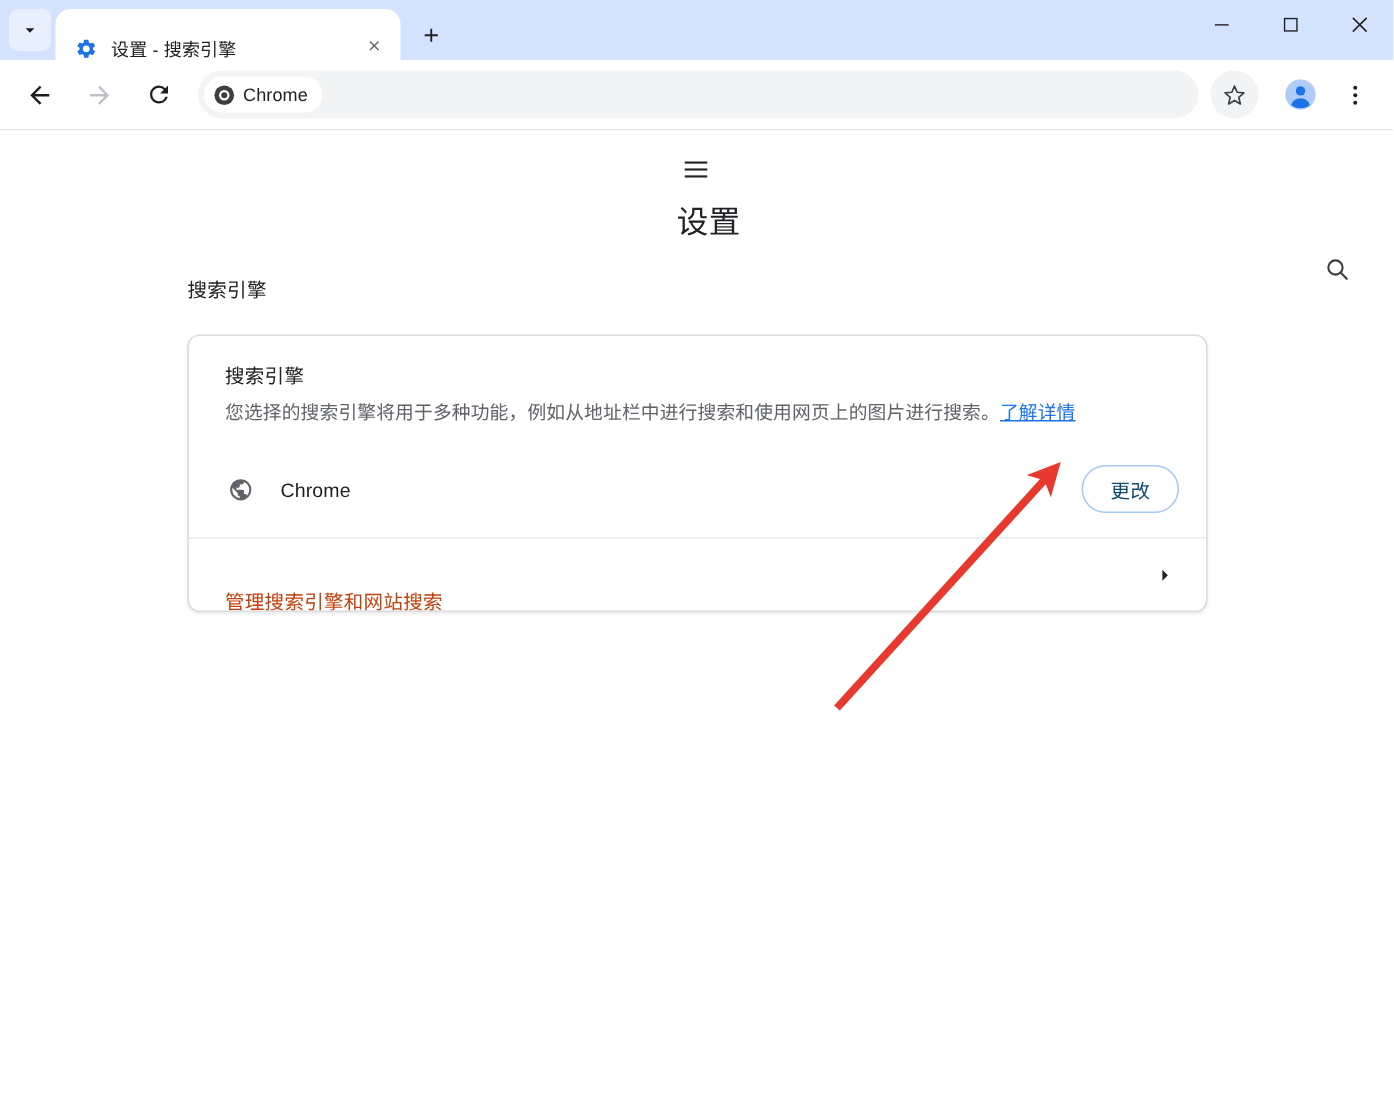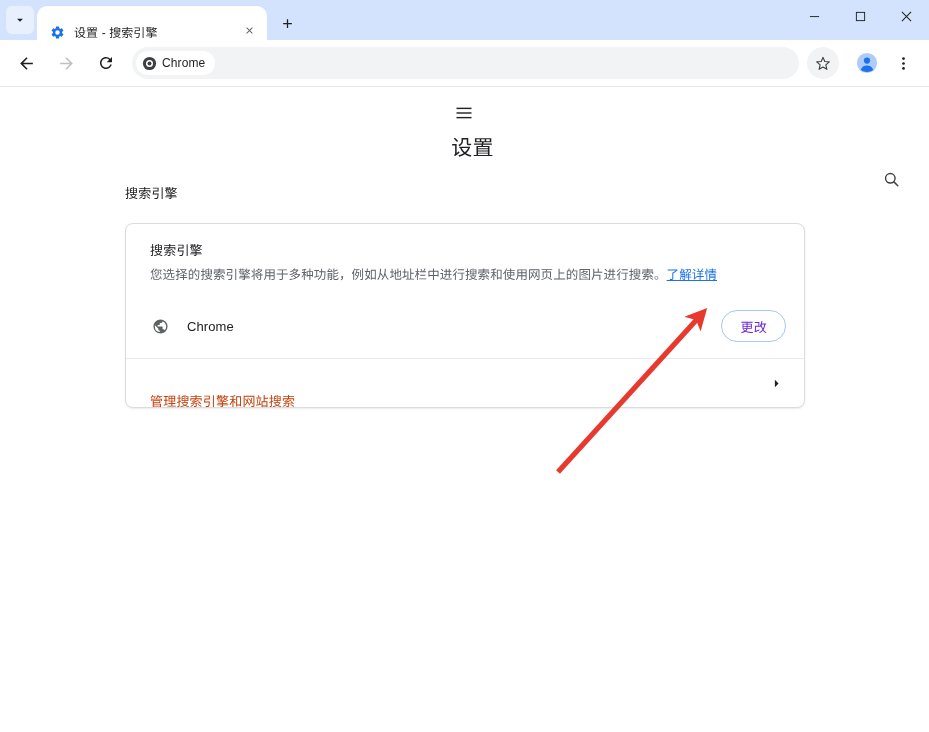--- a/index.html
+++ b/index.html
@@ -325,21 +325,21 @@
     letter-spacing: 0.1px;
   }
 
   .change-btn {
     height: 32px;
     min-width: 63px;
     padding: 0 18px;
     border: 1px solid #a7c7f5;
     border-radius: 16px;
     background: #ffffff;
-    color: #6d28d9;
+    color: #0c4a6e;
     font-size: 13px;
     font-family: inherit;
     letter-spacing: 0.3px;
     cursor: pointer;
     flex: 0 0 auto;
     display: flex;
     align-items: center;
     justify-content: center;
   }
 

